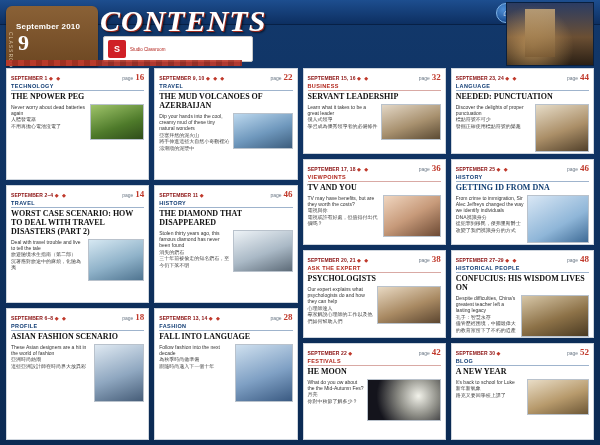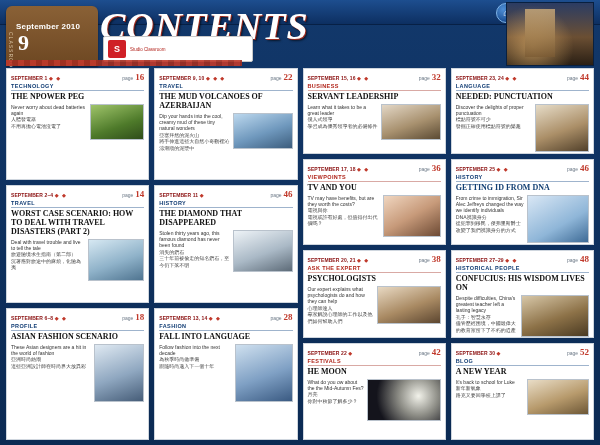--- a/index.html
+++ b/index.html
@@ -45,21 +45,21 @@
     position:absolute;left:12px;top:26px;color:#fff;font-size:22px;font-weight:bold;
     font-family:"Liberation Serif", serif;line-height:1;
   }
   .tab-vert{
     position:absolute;left:2px;top:26px;color:#e6d2b2;font-size:5px;
     writing-mode:vertical-rl;letter-spacing:1px;opacity:.9;
   }
   .contents-word{
     position:absolute;left:100px;top:4px;
     font-family:"Liberation Serif", serif;font-weight:bold;font-style:italic;
-    font-size:38px;color:#fff;letter-spacing:1px;
+    font-size:30px;color:#fff;letter-spacing:1px;
     text-shadow:1px 1px 0 #9a2a1e,2px 2px 2px rgba(0,0,0,.6);
   }
   .logo-box{
     position:absolute;left:103px;top:36px;width:150px;height:26px;
     background:#fff;border:1px solid #c9c9c9;border-radius:2px;
     display:flex;align-items:center;gap:4px;padding:0 4px;box-sizing:border-box;
   }
   .logo-mark{
     width:18px;height:18px;background:#cf2027;color:#fff;font-size:9px;
     display:flex;align-items:center;justify-content:center;border-radius:2px;font-weight:bold;

